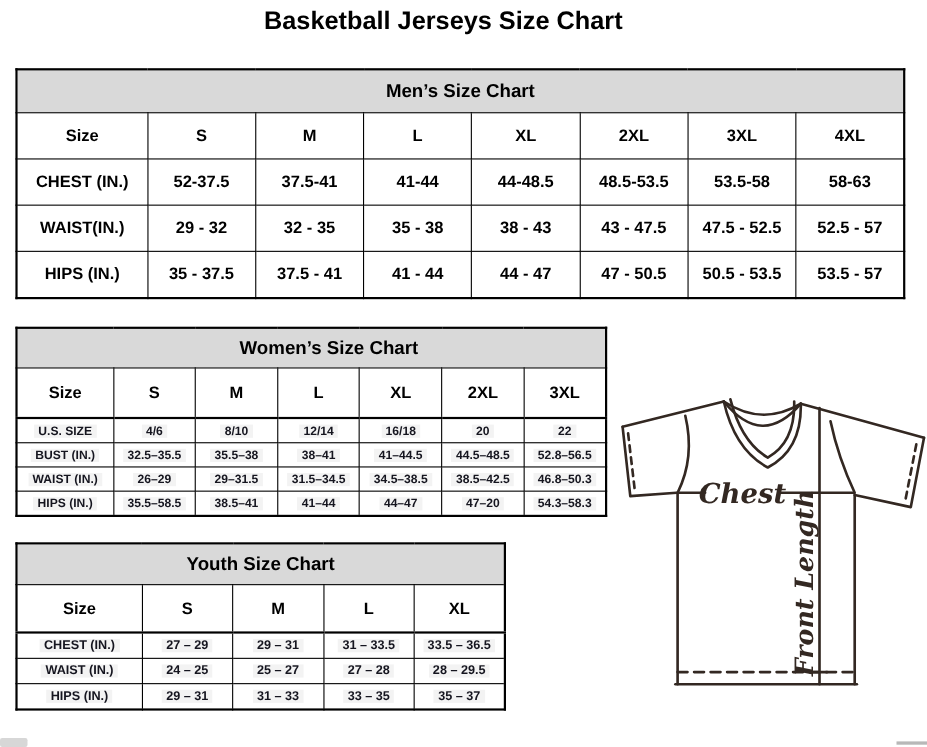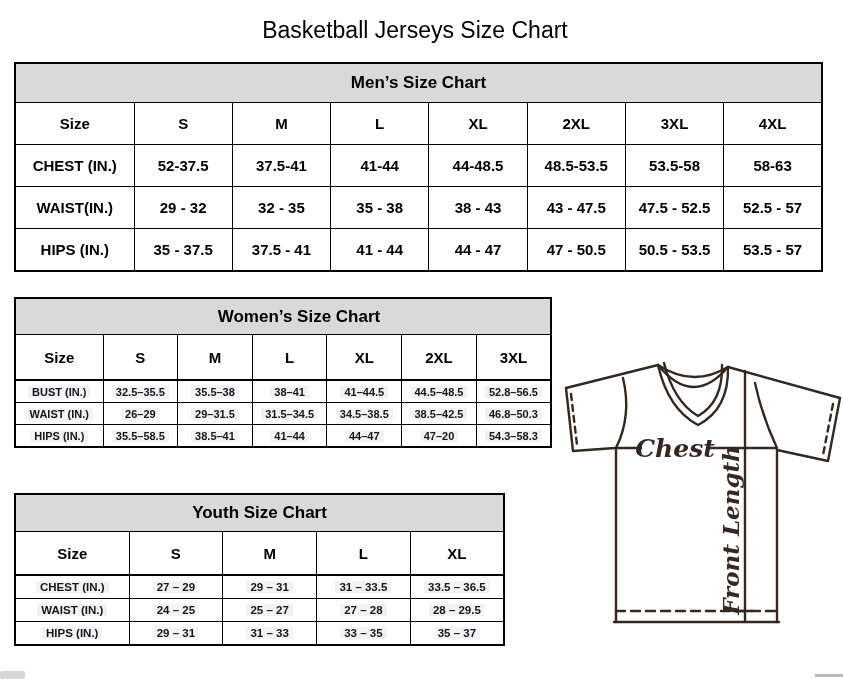--- a/index.html
+++ b/index.html
@@ -4,28 +4,28 @@
 <style>
   html,body { margin:0; padding:0; }
   body {
     width:843px; height:679px; background:#ffffff; position:relative;
     font-family:"Liberation Sans", sans-serif; color:#000;
     overflow:hidden;
   }
   .page { position:absolute; inset:0; }
 
   .title {
-    position:absolute; top:5px; left:0; width:806px; margin:12px;
-    text-align:center; font-size:23px; font-weight:normal; color:#000;
+    position:absolute; top:5px; left:0; width:806px; margin:0;
+    text-align:center; font-size:23px; font-weight:bold; color:#000;
   }
 
   .tbl-wrap { position:absolute; }
   .mens-pos   { left:14px; top:62px;  width:809px; }
   .womens-pos { left:14px; top:297px; width:538px; }
-  .youth-pos  { left:14px; top:493px; width:491px; }
+  .youth-pos  { left:14px; top:493px; width:446px; }
 
   table.size-table {
     border-collapse:collapse; table-layout:fixed; width:100%;
     border:2px solid #000;
   }
   .size-table th, .size-table td {
     border:1px solid #000; text-align:center; vertical-align:middle;
     padding:0; overflow:hidden; white-space:nowrap;
   }
   .tbl-title { background:#d9d9d9; font-size:17px; font-weight:bold; }
@@ -154,20 +154,29 @@
             <th>S</th>
             <th>M</th>
             <th>L</th>
             <th>XL</th>
             <th>2XL</th>
             <th>3XL</th>
           </tr>
       </thead>
       <tbody>
           <tr>
+            <td><span class="cv">U.S. SIZE</span></td>
+            <td><span class="cv">4/6</span></td>
+            <td><span class="cv">8/10</span></td>
+            <td><span class="cv">12/14</span></td>
+            <td><span class="cv">16/18</span></td>
+            <td><span class="cv">20</span></td>
+            <td><span class="cv">22</span></td>
+          </tr>
+          <tr>
             <td><span class="cv">BUST (IN.)</span></td>
             <td><span class="cv">32.5–35.5</span></td>
             <td><span class="cv">35.5–38</span></td>
             <td><span class="cv">38–41</span></td>
             <td><span class="cv">41–44.5</span></td>
             <td><span class="cv">44.5–48.5</span></td>
             <td><span class="cv">52.8–56.5</span></td>
           </tr>
           <tr>
             <td><span class="cv">WAIST (IN.)</span></td>

